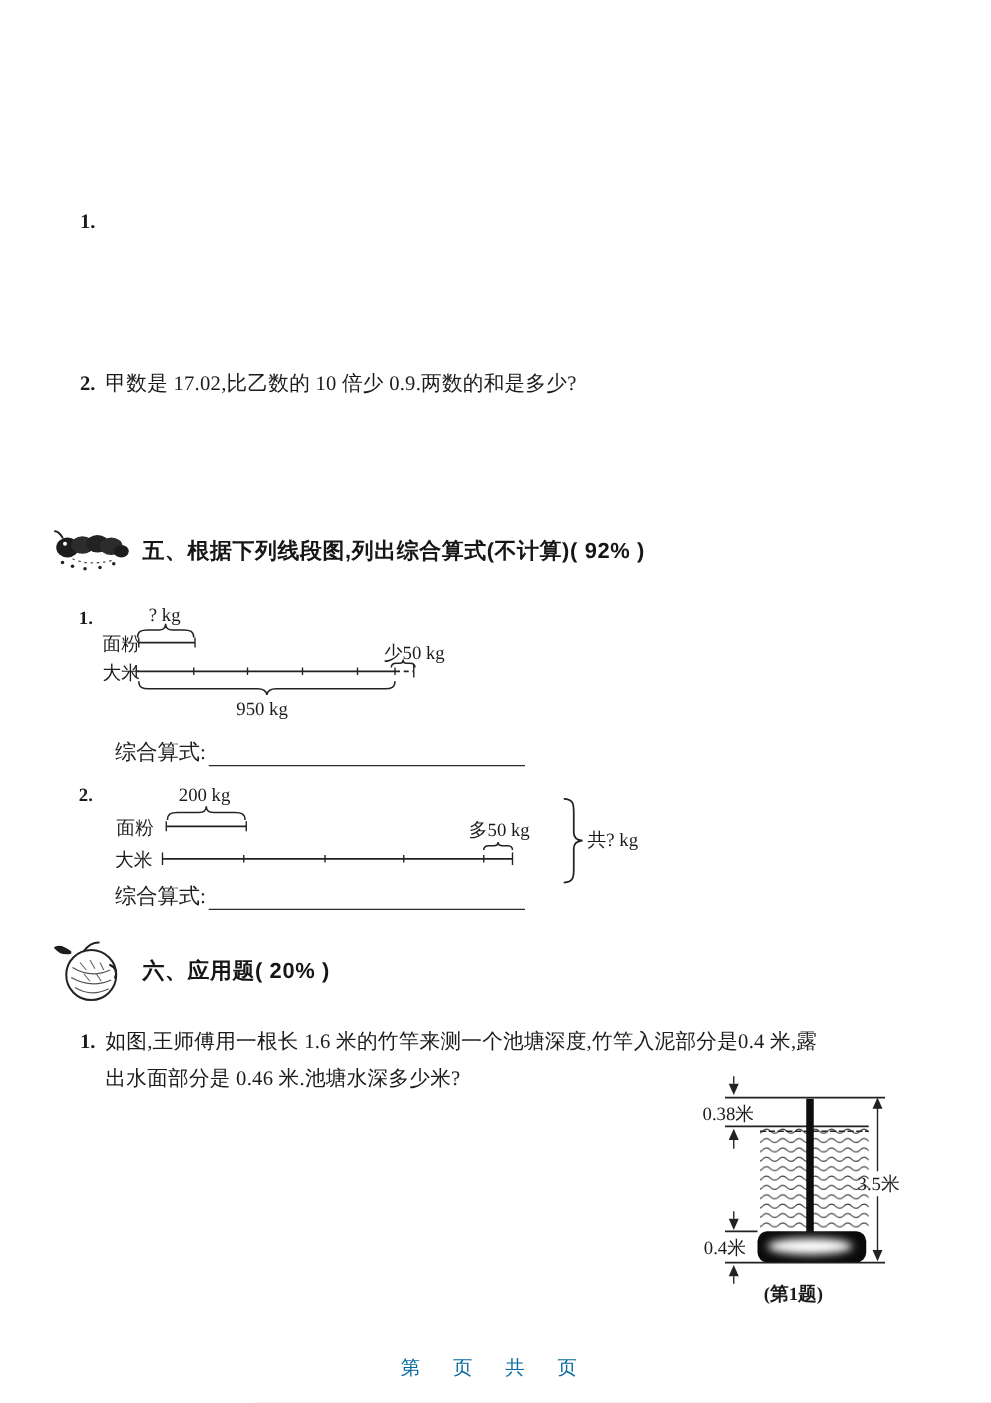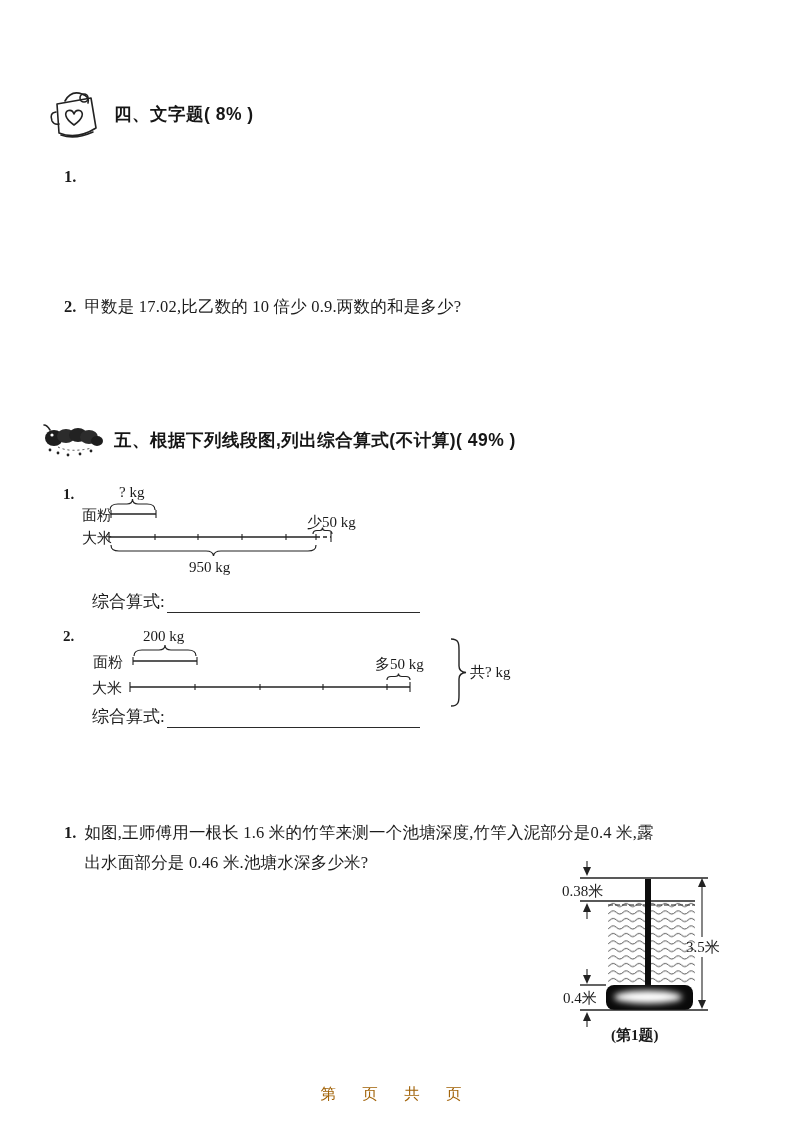--- a/index.html
+++ b/index.html
@@ -20,51 +20,40 @@
   }
   .question{display:flex;gap:8px;font-size:16.5px;line-height:30px;}
   .qnum{font-weight:700;font-family:"Liberation Serif",serif;}
   .qtext{letter-spacing:0.2px;}
   .formula-row{font-size:17px;display:flex;align-items:flex-end;justify-content:center;}
   .blank-line{
     display:inline-block;width:253px;height:1.05em;
     border-bottom:1.6px solid #2a2a2a;margin-left:2px;
   }
   .footer{
-    font-size:15.5px;letter-spacing:11px;color:#a16207;
+    font-size:15.5px;letter-spacing:11px;color:#0369a1;
     font-family:"Liberation Sans", sans-serif;
   }
   svg text{
     font-family:"Liberation Serif", serif;
     font-size:15px;fill:#1b1b1b;
   }
   svg .bold{font-weight:700;}
   svg .ln{stroke:#222;stroke-width:1.4;fill:none;}
   svg .thin{stroke:#222;stroke-width:1.1;fill:none;}
   svg .brace{stroke:#222;stroke-width:1.2;fill:none;}
   svg .dash{stroke:#222;stroke-width:1.4;fill:none;stroke-dasharray:4 3;}
   svg .arrowfill{fill:#222;stroke:none;}
   svg .doodle{stroke:#222;fill:none;stroke-width:1.6;stroke-linecap:round;stroke-linejoin:round;}
 </style>
 </head>
 <body>
 
 <div class="page">
 
-  <div class="abs sec-header" style="left:44px;top:88px;">
-    <svg width="60" height="52" viewBox="0 0 60 52">
-      <path class="doodle" d="M13,16 L47,10 L52,40 Q33,52 15,45 Z"></path>
-      <path class="doodle" d="M12,24 q-7,1 -4,9 q2,4 7,3" stroke-width="1.3"></path>
-      <path class="doodle" d="M21,13 Q27,2 38,6 Q46,9 44,15" stroke-width="1.4"></path>
-      <circle class="doodle" cx="40" cy="10" r="4" stroke-width="1.4"></circle>
-      <path class="doodle" d="M30,26 c-2,-6 -10,-4 -8,2 c1,4 8,9 8,9 c0,0 7,-5 8,-9 c2,-6 -6,-8 -8,-2 z" stroke-width="1.5"></path>
-      <path class="doodle" d="M17,47 q14,5 32,-3" stroke-width="1.2"></path>
-    </svg>
-    <div class="sec-title">四、文字题( 8% )</div>
-  </div>
 
   <div class="abs question" style="left:64px;top:162px;width:700px;">
     <span class="qnum">1.</span>
   </div>
 
   <div class="abs question" style="left:64px;top:292px;width:700px;">
     <span class="qnum">2.</span>
     <span class="qtext">甲数是 17.02,比乙数的 10 倍少 0.9.两数的和是多少?</span>
   </div>
 
@@ -77,21 +66,21 @@
       <ellipse cx="55" cy="23" rx="6" ry="5" fill="#1d1d1d"></ellipse>
       <path class="doodle" d="M8,12 q-3,-5 -6,-5" stroke-width="1.2"></path>
       <circle cx="10" cy="17" r="1.6" fill="#fff"></circle>
       <path d="M16,29 q12,6 34,1" stroke="#444" fill="none" stroke-width="1" stroke-dasharray="2 3"></path>
       <circle cx="8" cy="32" r="1.4" fill="#222"></circle>
       <circle cx="16" cy="35" r="1.4" fill="#222"></circle>
       <circle cx="26" cy="37" r="1.4" fill="#222"></circle>
       <circle cx="38" cy="36" r="1.4" fill="#222"></circle>
       <circle cx="49" cy="33" r="1.4" fill="#222"></circle>
     </svg>
-    <div class="sec-title">五、根据下列线段图,列出综合算式(不计算)( 49% )</div>
+    <div class="sec-title">五、根据下列线段图,列出综合算式(不计算)( 92% )</div>
   </div>
 
   <svg class="abs" style="left:63px;top:483px;" width="300" height="98" viewBox="0 0 300 98">
     <text class="bold" x="0" y="16" font-size="16">1.</text>
     <text x="56" y="14">? kg</text>
     <path class="brace" d="M47,27 C47,22 50,21 55,21 L64,21 Q69.5,21 69.5,16 Q69.5,21 75,21 L84,21 C89,21 92,22 92,27"></path>
     <text x="19" y="37">面粉</text>
     <g>
       <path class="ln" d="M48,31 H93"></path>
       <path class="thin" d="M48,27 V35 M93,27 V35"></path>
@@ -131,20 +120,31 @@
     </g>
     <path class="brace" style="stroke-width:1.4" d="M388,14 C396,14 396,19 396,25 L396,41 Q396,47 403,47.5 Q396,48 396,54 L396,70 C396,76 396,81 388,81"></path>
     <text x="407" y="52">共? kg</text>
   </svg>
 
   <div class="abs formula-row" style="left:92px;top:705px;">
     <span>综合算式:</span>
     <span class="blank-line"></span>
   </div>
 
+  <div class="abs sec-header" style="left:42px;top:748px;">
+    <svg width="62" height="56" viewBox="0 0 62 56">
+      <circle class="doodle" cx="31" cy="32" r="20" stroke-width="2"></circle>
+      <path d="M15,13 q-9,-7 -14,-3 q5,7 14,5 z" fill="#1d1d1d"></path>
+      <path class="doodle" d="M25,13 q5,-7 12,-7" stroke-width="1.6"></path>
+      <path d="M16,26 q15,9 30,2 M15,34 q16,9 32,2 M18,42 q13,8 27,1" stroke="#555" fill="none" stroke-width="1"></path>
+      <path d="M22,22 l5,6 M30,20 l4,7 M38,22 l3,6 M25,31 l5,6 M35,31 l4,6" stroke="#666" fill="none" stroke-width="0.9"></path>
+      <path class="doodle" d="M46,24 q7,3 4,10" stroke-width="3.5"></path>
+    </svg>
+    <div class="sec-title">六、应用题( 20% )</div>
+  </div>
 
   <div class="abs question" style="left:64px;top:818px;width:700px;">
     <span class="qnum">1.</span>
     <span class="qtext">
       <span style="display:block">如图,王师傅用一根长 1.6 米的竹竿来测一个池塘深度,竹竿入泥部分是0.4 米,露</span>
       <span style="display:block">出水面部分是 0.46 米.池塘水深多少米?</span>
     </span>
   </div>
 
   <svg class="abs" style="left:558px;top:856px;" width="190" height="196" viewBox="0 0 190 196">

